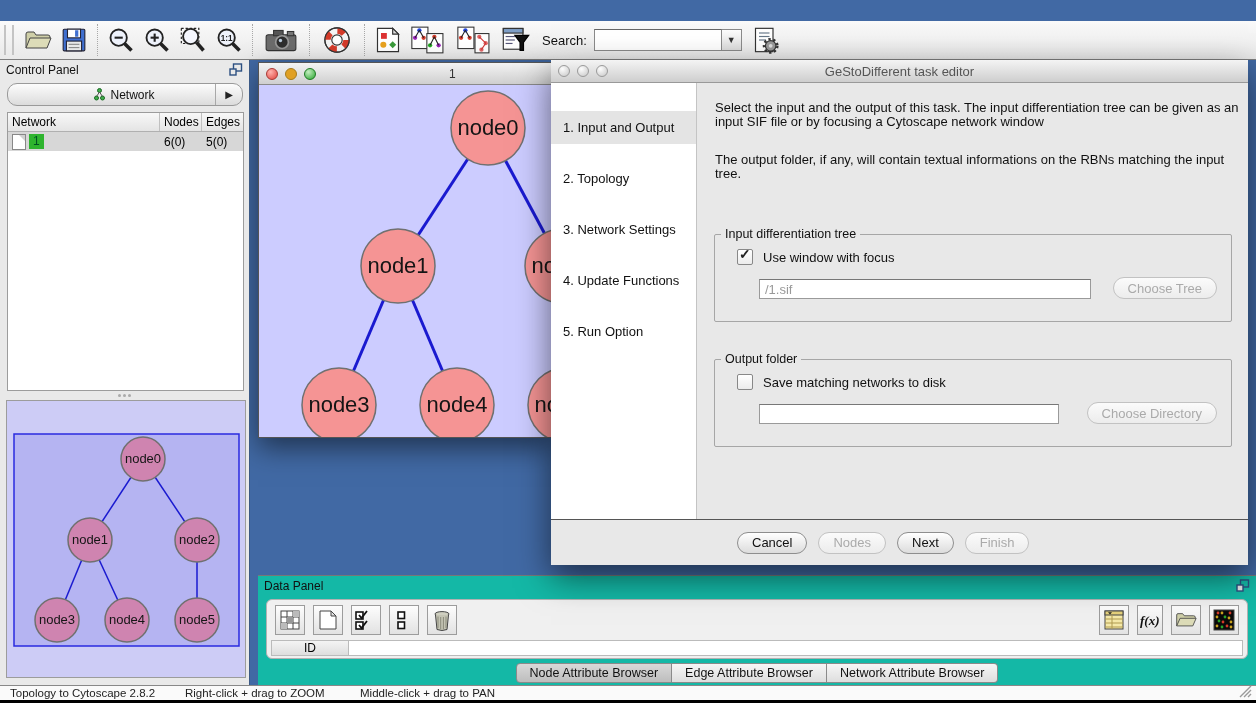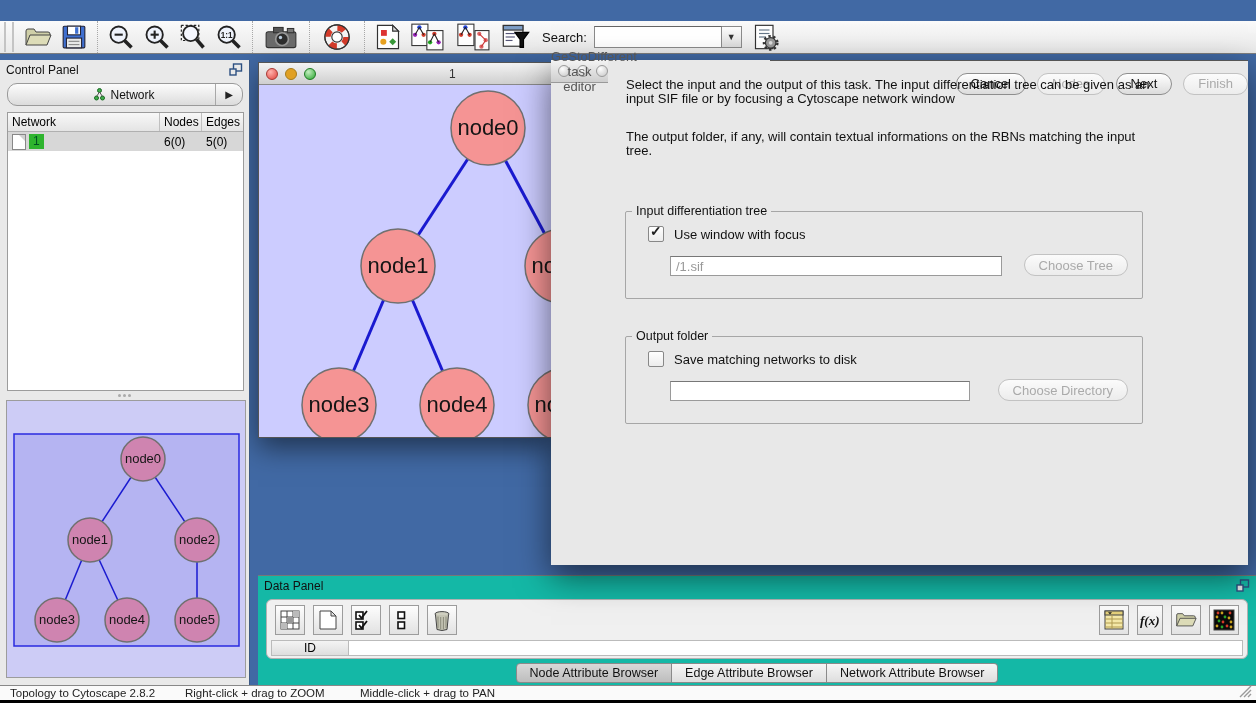--- a/index.html
+++ b/index.html
@@ -11,21 +11,21 @@
   #titlebar{left:0;top:0;width:1256px;height:21px;
     background:linear-gradient(#f5f5f5,#cfcfcf);border-bottom:1px solid #9a9a9a;
     display:flex;align-items:center;}
   #titlebar .title{position:absolute;left:0;right:0;text-align:center;
     font-size:13px;color:#555;}
   .tl{width:12px;height:12px;border-radius:50%;margin-left:7px;box-sizing:border-box;}
   .tl.gray{background:radial-gradient(circle at 35% 30%,#fdfdfd,#c6c6c6);border:1px solid #9a9a9a;}
   .tl.red{background:radial-gradient(circle at 35% 30%,#ffb3ad,#e0423b);border:1px solid #a93832;}
   .tl.yellow{background:radial-gradient(circle at 35% 30%,#ffe9a8,#e0a023;);border:1px solid #a67c1d;background-color:#e0a023;}
   .tl.green{background:radial-gradient(circle at 35% 30%,#c4eec0,#28a52e);border:1px solid #1d7a22;}
-  #toolbar{left:0;top:21px;width:1256px;height:33px;background:linear-gradient(#fafafa,#e9e9e9);
+  #toolbar{left:0;top:21px;width:1256px;height:39px;background:linear-gradient(#fafafa,#e9e9e9);
     border-bottom:1px solid #7e7e7e;display:flex;align-items:center;padding-left:2px;box-sizing:border-box;}
   .tbtn{width:36px;height:34px;display:flex;align-items:center;justify-content:center;flex:0 0 auto;}
   .tsep{width:0;height:32px;border-left:1px dotted #a8a8a8;margin:0 5px;flex:0 0 auto;}
   .thandle{width:6px;height:30px;border-left:2px solid #c4c4c4;border-right:2px solid #c4c4c4;margin:0 6px 0 2px;flex:0 0 auto;}
   #search-wrap{display:flex;align-items:center;margin-left:8px;}
   #search-wrap .lbl{font-size:13px;color:#111;margin-right:7px;}
   #search-input{width:118px;height:20px;border:1px solid #8a8a8a;border-top-color:#666;
     font-size:12px;padding:0 4px;background:#fff;}
   #search-arrow{width:20px;height:22px;border:1px solid #8a8a8a;border-left:none;
     background:linear-gradient(#fdfdfd,#dcdcdc);display:flex;align-items:center;justify-content:center;
@@ -51,21 +51,21 @@
   #cp-splitter i{width:3px;height:3px;background:#aaa;border-radius:50%;}
   #overview{position:absolute;left:6px;top:340px;width:238px;height:276px;background:#cdccf6;border:1px solid #9c9c9c;}
   
   #net-window{left:258px;top:62px;width:294px;height:376px;background:#ccccff;
     border:1px solid #555;box-shadow:0 10px 26px rgba(0,0,0,.5);box-sizing:border-box;overflow:hidden;}
   #net-window .wtitle{height:21px;background:linear-gradient(#f3f3f3,#cfcfcf);border-bottom:1px solid #8a8a8a;
     display:flex;align-items:center;position:relative;}
   #net-window .wtitle .t{position:absolute;left:190px;font-size:12px;color:#333;}
   
   #dialog{left:551px;top:60px;width:697px;height:505px;background:#e8e8e8;
-    box-shadow:0 12px 32px rgba(0,0,0,.55);box-sizing:border-box;display:flex;flex-direction:row;}
+    box-shadow:0 12px 32px rgba(0,0,0,.55);box-sizing:border-box;display:flex;flex-direction:column;}
   #dialog .wtitle{height:22px;background:linear-gradient(#f4f4f4,#cecece);border-bottom:1px solid #999;
     display:flex;align-items:center;position:relative;flex:0 0 auto;}
   #dialog .wtitle .t{position:absolute;left:0;right:0;text-align:center;font-size:13px;color:#555;}
   #dialog-body{flex:1;display:flex;min-height:0;}
   #steps-list{width:146px;background:#fff;border-right:1px solid #c4c4c4;padding-top:28px;box-sizing:border-box;flex:0 0 auto;}
   .wstep{font-size:13px;color:#111;padding:9px 0 9px 12px;margin-bottom:18px;}
   .wstep.active{background:#e4e4e4;}
   #dlg-content{flex:1;position:relative;font-size:13px;color:#111;}
   .dlg-p{position:absolute;left:18px;width:530px;line-height:14px;}
   #dlg-p1{top:18px;} #dlg-p2{top:70px;}
@@ -448,20 +448,27 @@
   </div>
 
   <div class="abs" id="dialog">
     <div class="wtitle">
       <span class="tl gray"></span>
       <span class="tl gray"></span>
       <span class="tl gray"></span>
       <span class="t">GeStoDifferent task editor</span>
     </div>
     <div id="dialog-body">
+      <div id="steps-list">
+          <div class="wstep active">1. Input and Output</div>
+          <div class="wstep">2. Topology</div>
+          <div class="wstep">3. Network Settings</div>
+          <div class="wstep">4. Update Functions</div>
+          <div class="wstep">5. Run Option</div>
+        </div>
       <div id="dlg-content">
         <div class="dlg-p" id="dlg-p1">Select the input and the output of this task. The input differentiation tree can be given as an input SIF file or by focusing a Cytoscape network window</div>
         <div class="dlg-p" id="dlg-p2">The output folder, if any, will contain textual informations on the RBNs matching the input tree.</div>
 
         <div class="group" id="group-input">
           <span class="gtitle">Input differentiation tree</span>
           <div class="cbrow">
             <span class="cb checked" id="cb-input"></span>
             <span>Use window with focus</span>
           </div>

